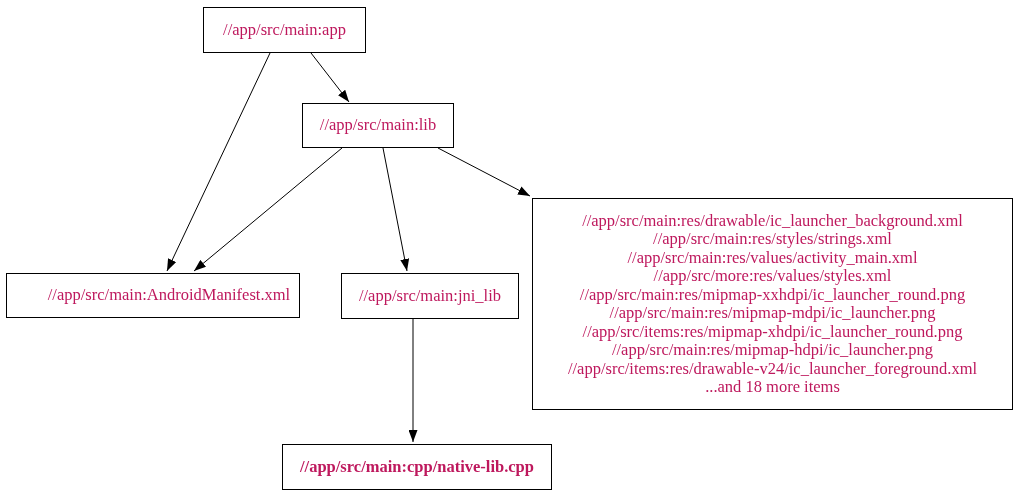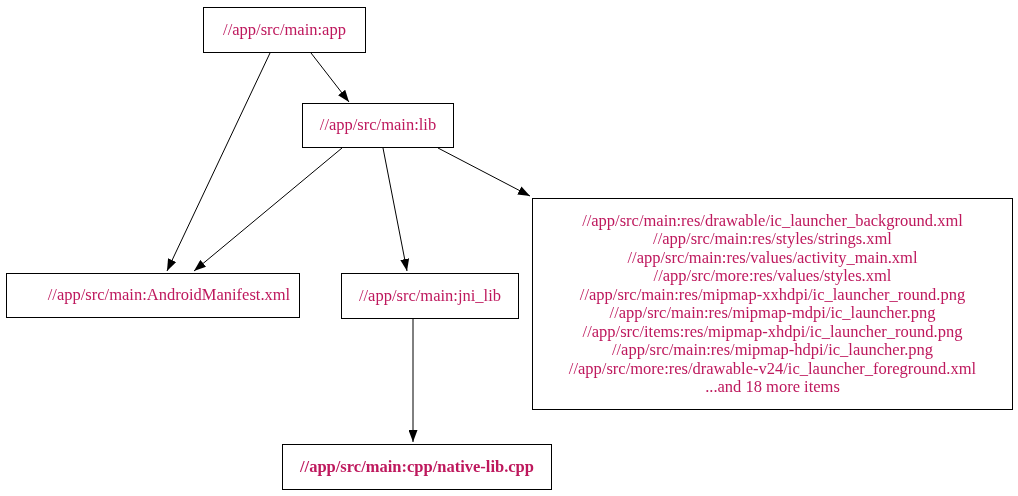--- a/index.html
+++ b/index.html
@@ -81,21 +81,21 @@
 
   <div class="node multiline" style="left: 532px; top: 198px; width: 481px; height: 212px;">
     <span class="res-line">//app/src/main:res/drawable/ic_launcher_background.xml</span>
     <span class="res-line">//app/src/main:res/styles/strings.xml</span>
     <span class="res-line">//app/src/main:res/values/activity_main.xml</span>
     <span class="res-line">//app/src/more:res/values/styles.xml</span>
     <span class="res-line">//app/src/main:res/mipmap-xxhdpi/ic_launcher_round.png</span>
     <span class="res-line">//app/src/main:res/mipmap-mdpi/ic_launcher.png</span>
     <span class="res-line">//app/src/items:res/mipmap-xhdpi/ic_launcher_round.png</span>
     <span class="res-line">//app/src/main:res/mipmap-hdpi/ic_launcher.png</span>
-    <span class="res-line">//app/src/more:res/drawable-v24/ic_launcher_foreground.xml</span>
+    <span class="res-line">//app/src/items:res/drawable-v24/ic_launcher_foreground.xml</span>
     <span class="res-line">...and 18 more items</span>
   </div>
 
   <div class="node" style="left: 282px; top: 444px; width: 270px; height: 46px; font-weight: bold;">
     <span>//app/src/main:cpp/native-lib.cpp</span>
   </div>
 
 </div>
 
 </body></html>

